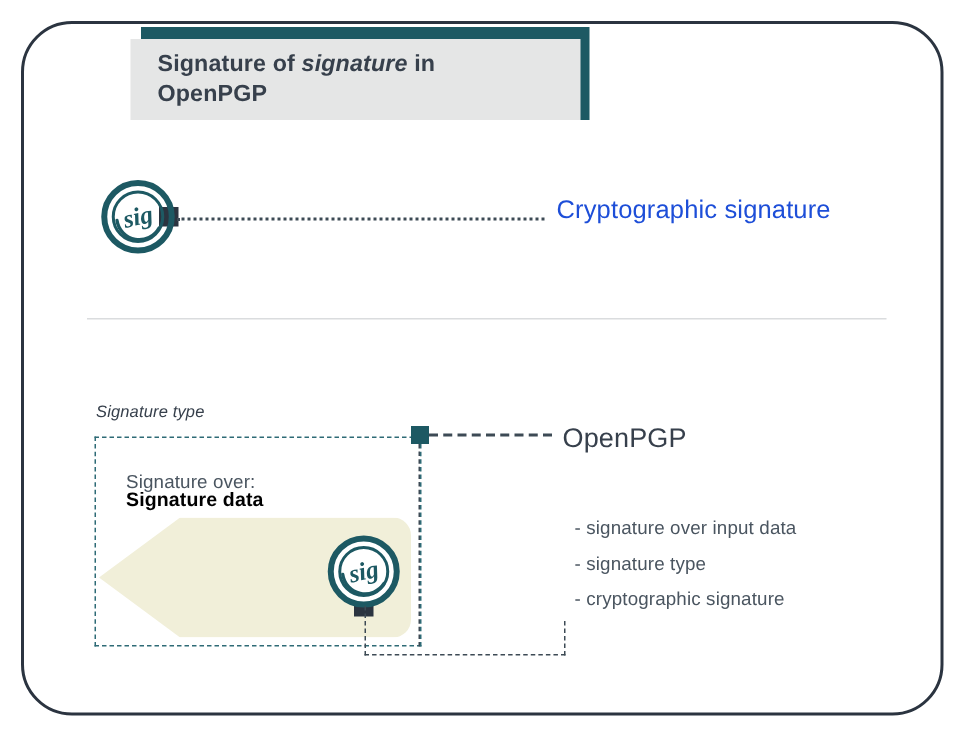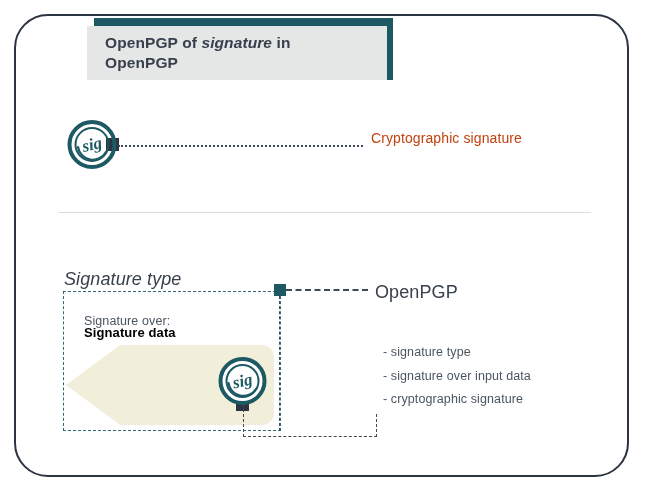--- a/index.html
+++ b/index.html
@@ -83,42 +83,42 @@
   .sig-icon {
     position: absolute;
   }
   .sig-icon svg { display: block; }
 
   
   .crypto-label {
     position: absolute;
     left: 371px;
     top: 130px;
-    font-size: 14px;
-    color: #c2410c;
+    font-size: 17px;
+    color: #1d4ed8;
     white-space: nowrap;
     letter-spacing: 0.1px;
   }
 
   
   .conn1 {
     position: absolute;
     left: 118px;
     top: 145px;
     width: 245px;
     height: 0;
     border-top: 2px dotted #3d4a55;
   }
 
   
   .sig-type-label {
     position: absolute;
     left: 64px;
     top: 269px;
-    font-size: 18px;
+    font-size: 11px;
     font-style: italic;
     color: #37404c;
     letter-spacing: 0.1px;
   }
   .dash-box {
     position: absolute;
     left: 63px;
     top: 291px;
     width: 218px;
     height: 140px;
@@ -229,21 +229,21 @@
 </style>
 </head>
 <body>
 
 <div class="stage">
 
   <div class="card"></div>
 
   <div class="title-shadow"></div>
   <div class="title-box"></div>
-  <div class="title-text"><span>OpenPGP of </span><em>signature</em><span> in</span><br><span>OpenPGP</span></div>
+  <div class="title-text"><span>Signature of </span><em>signature</em><span> in</span><br><span>OpenPGP</span></div>
 
   <div class="sig-icon" style="left:66px; top:116px;">
     <svg width="58" height="58" viewBox="0 0 58 58">
       <rect x="40" y="22" width="13" height="13" fill="#2b3440"></rect>
       <circle cx="26" cy="28.5" r="22.5" fill="none" stroke="#1d5963" stroke-width="4"></circle>
       <circle cx="26" cy="28.5" r="16.5" fill="none" stroke="#1d5963" stroke-width="2"></circle>
       <path d="M12 31 A15 15 0 0 0 40 36" fill="none" stroke="#1d5963" stroke-width="2.2" stroke-linecap="round"></path>
       <g transform="rotate(-12 26 28.5)">
         <text x="26" y="34" font-family="'Liberation Serif', serif" font-size="17" font-style="italic" font-weight="bold" fill="#1d5963" text-anchor="middle">sig</text>
       </g>
@@ -281,18 +281,18 @@
   <div class="conn2"></div>
   <div class="node-square"></div>
 
   <div class="conn3-v1"></div>
   <div class="conn3-h"></div>
   <div class="conn3-v2"></div>
 
   <div class="packet-title"><span>OpenPGP</span><br></div>
 
   <div class="packet-list">
+    <div>- signature over input data</div>
     <div>- signature type</div>
-    <div>- signature over input data</div>
     <div>- cryptographic signature</div>
   </div>
 
 </div>
 
 </body></html>

